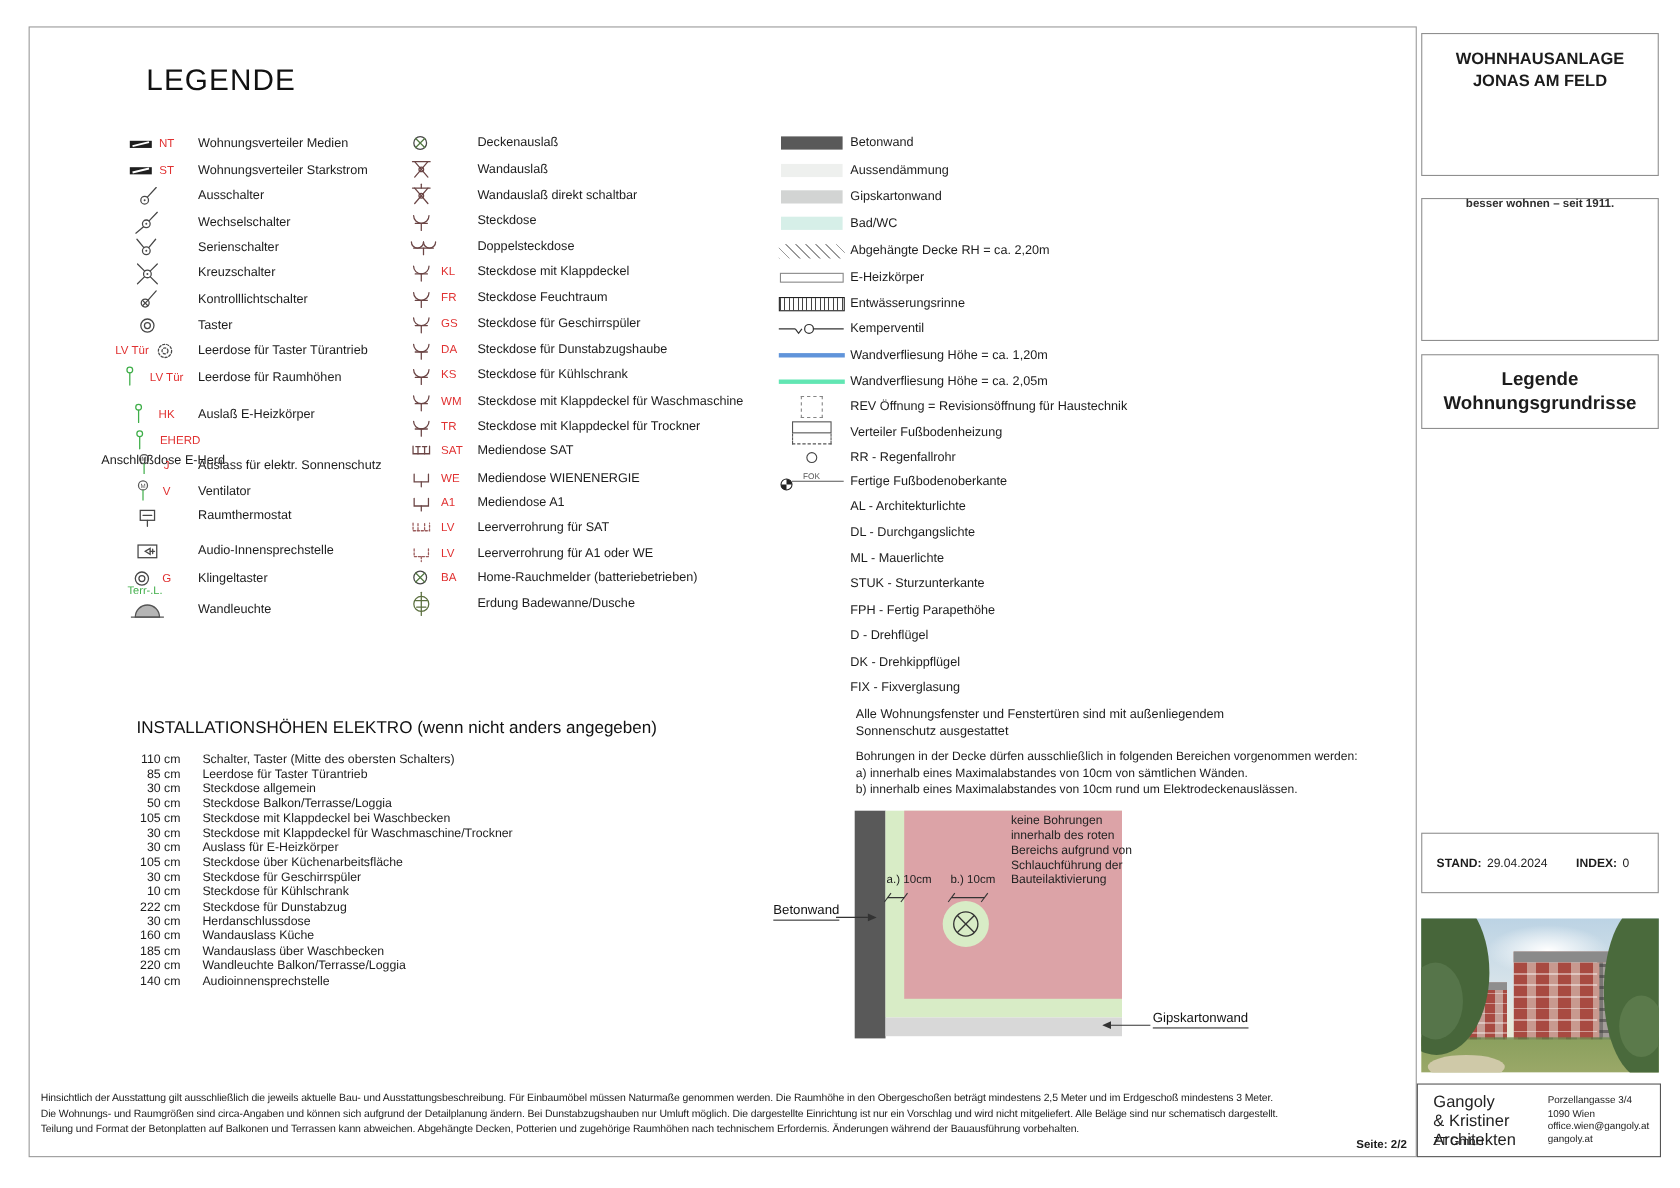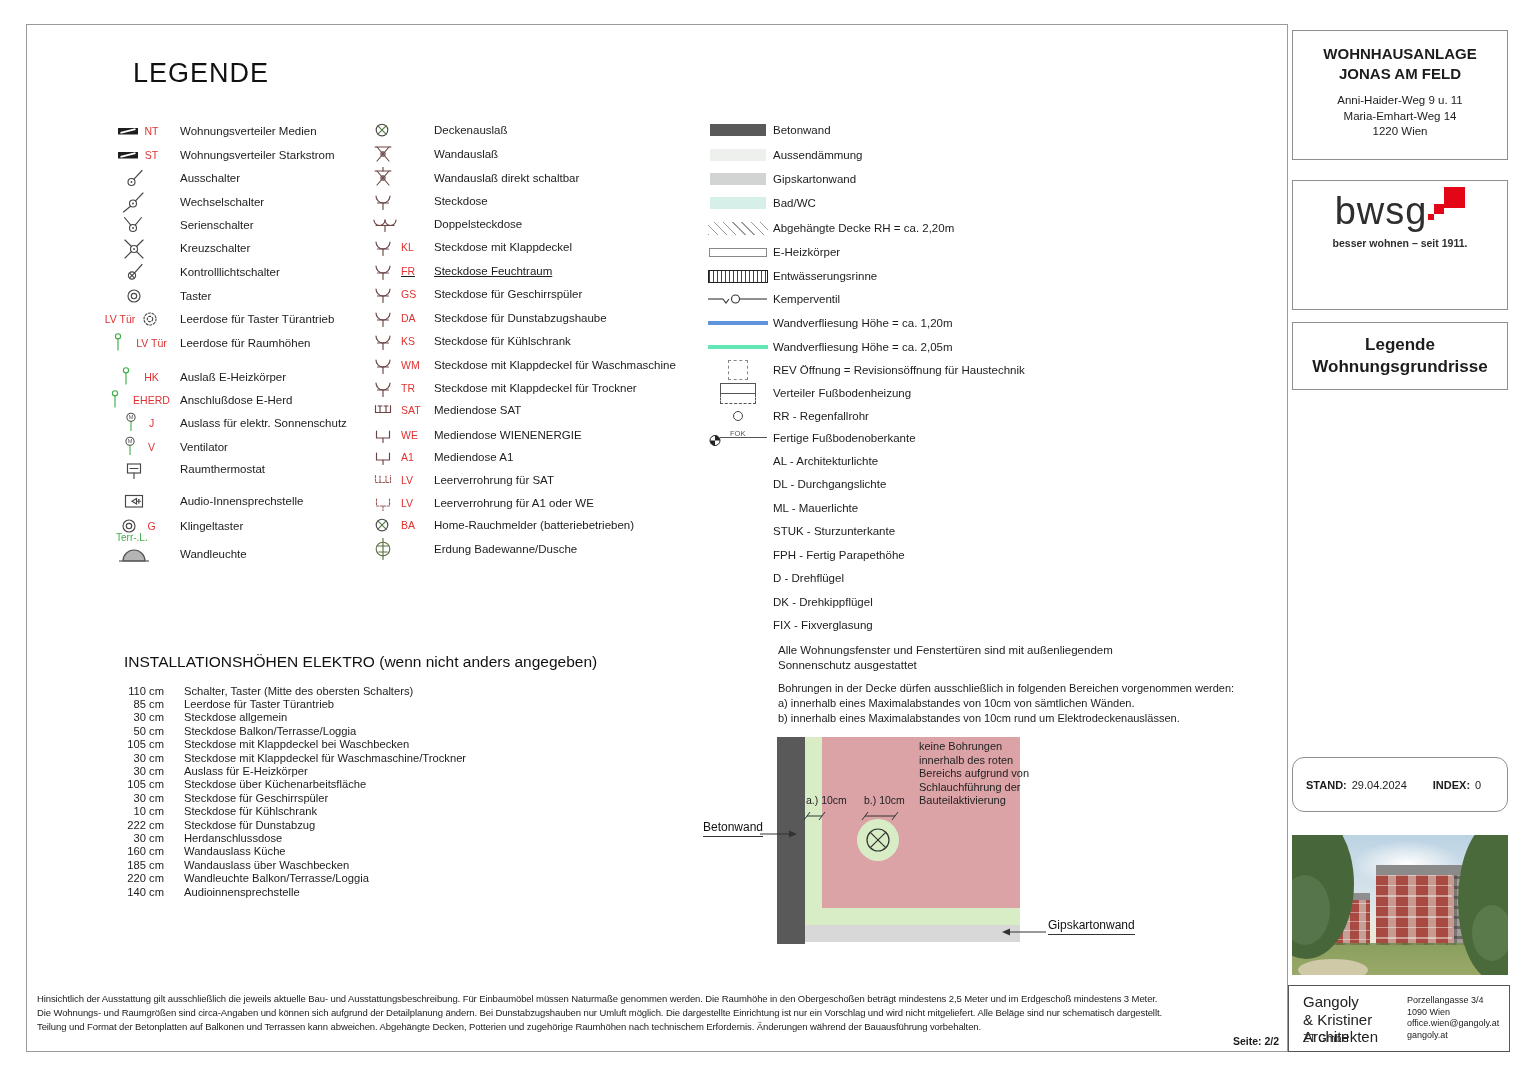--- a/index.html
+++ b/index.html
@@ -63,21 +63,21 @@
   #bwsg-logo-row{display:inline-flex;align-items:flex-start;margin-top:6px;height:52px;}
   #bwsg-word{font-size:38px;color:#2e2e2e;letter-spacing:1px;line-height:48px;}
   #bwsg-squares{position:relative;width:38px;height:46px;}
   #bwsg-squares .sq1{position:absolute;right:0;top:0;width:21px;height:21px;background:var(--bwsg-red,#e30617);}
   #bwsg-squares .sq2{position:absolute;right:21px;top:17px;width:10px;height:10px;background:var(--bwsg-red,#e30617);}
   #bwsg-squares .sq3{position:absolute;right:31px;top:27px;width:6px;height:6px;background:var(--bwsg-red,#e30617);}
   #bwsg-slogan{font-size:10.5px;font-weight:bold;color:#2e2e2e;margin-top:-2px;}
   #bwsg-lines{font-size:8.8px;line-height:10.8px;color:#333;margin-top:5px;}
   #legende-box{left:1292px;top:322px;width:216px;height:68px;text-align:center;}
   #legende-box .l{font-size:17px;font-weight:bold;line-height:22px;}
-  #stand-box{left:1292px;top:757px;width:216px;height:55px;display:flex;align-items:center;padding-left:13px;font-size:11px;border-radius:12px;}
+  #stand-box{left:1292px;top:757px;width:216px;height:55px;display:flex;align-items:center;padding-left:13px;font-size:11px;}
   #stand-box b{font-weight:bold;}
   #stand-box .v{margin-left:5px;}
   #stand-box .gap{width:26px;}
   
   #arch-box{left:1288px;top:985px;width:222px;height:67px;border:1px solid #555;box-sizing:border-box;}
   #arch-name{position:absolute;left:14px;top:7px;font-size:15px;line-height:17.5px;color:#222;}
   #arch-zt{position:absolute;left:14px;top:46px;font-size:10.5px;color:#222;}
   #arch-contact{position:absolute;left:118px;top:9px;font-size:9px;line-height:11.5px;color:#222;}
   
   .fline{position:absolute;left:37px;width:1240px;font-size:9.5px;color:#222;white-space:nowrap;letter-spacing:-0.1px;}
@@ -243,21 +243,21 @@
         <svg width="30" height="24" viewBox="0 0 30 24">
           <g stroke="#3fae49" stroke-width="1.15" fill="none" stroke-linecap="round">
             <circle cx="13" cy="5.3" r="2.6"></circle>
             <line x1="13" y1="7.9" x2="13" y2="19"></line>
           </g>
         </svg>
         <span class="tag">HK</span>
       </span>
       <span class="llabel">Auslaß E-Heizkörper</span>
     </div>
-    <div class="lrow" style="top: 389px;">
+    <div class="lrow" style="top: 389px; flex-direction: column;">
       <span class="icell">
         <svg width="30" height="24" viewBox="0 0 30 24">
           <g stroke="#3fae49" stroke-width="1.15" fill="none" stroke-linecap="round">
             <circle cx="13" cy="5.3" r="2.6"></circle>
             <line x1="13" y1="7.9" x2="13" y2="19"></line>
           </g>
         </svg>
         <span class="tag">EHERD</span>
       </span>
       <span class="llabel">Anschlußdose E-Herd</span>
@@ -407,21 +407,21 @@
           <g stroke="#6b4545" stroke-width="1.15" fill="none" stroke-linecap="round">
             <path d="M6,7 A7,7 0 0 0 20,7"></path>
             <line x1="7.5" y1="14" x2="18.5" y2="14"></line>
             <line x1="13" y1="14" x2="13" y2="20.5"></line>
           </g>
         </svg>
         <span class="tag">KL</span>
       </span>
       <span class="llabel">Steckdose mit Klappdeckel</span>
     </div>
-    <div class="lrow" style="top: 260px; text-decoration: underline;">
+    <div class="lrow" style="top: 260px;">
       <span class="icell">
         <svg width="30" height="24" viewBox="0 0 30 24">
           <g stroke="#6b4545" stroke-width="1.15" fill="none" stroke-linecap="round">
             <path d="M6,7 A7,7 0 0 0 20,7"></path>
             <line x1="7.5" y1="14" x2="18.5" y2="14"></line>
             <line x1="13" y1="14" x2="13" y2="20.5"></line>
           </g>
         </svg>
         <span class="tag">FR</span>
       </span>
@@ -840,34 +840,23 @@
 <div class="fline" style="top:993px;">Hinsichtlich der Ausstattung gilt ausschließlich die jeweils aktuelle Bau- und Ausstattungsbeschreibung. Für Einbaumöbel müssen Naturmaße genommen werden. Die Raumhöhe in den Obergeschoßen beträgt mindestens 2,5 Meter und im Erdgeschoß mindestens 3 Meter.</div>
 <div class="fline" style="top:1007px;">Die Wohnungs- und Raumgrößen sind circa-Angaben und können sich aufgrund der Detailplanung ändern. Bei Dunstabzugshauben nur Umluft möglich. Die dargestellte Einrichtung ist nur ein Vorschlag und wird nicht mitgeliefert. Alle Beläge sind nur schematisch dargestellt.</div>
 <div class="fline" style="top:1021px;">Teilung und Format der Betonplatten auf Balkonen und Terrassen kann abweichen. Abgehängte Decken, Potterien und zugehörige Raumhöhen nach technischem Erfordernis. Änderungen während der Bauausführung vorbehalten.</div>
 <div id="seite" class="abs">Seite: 2/2</div>
 
 <div id="project-box" class="abs rbox">
   <div style="margin-top:13px;">
     <div class="ptitle">WOHNHAUSANLAGE</div>
     <div class="ptitle">JONAS AM FELD</div>
   </div>
-  <div class="addr prelines">Anni-Haider-Weg 9 u. 11
-Maria-Emhart-Weg 14
-1220 Wien</div>
 </div>
 
 <div id="bwsg-box" class="abs rbox">
-  <div id="bwsg-logo-row">
-    <span id="bwsg-word">bwsg</span>
-    <span id="bwsg-squares">
-      <span class="sq1"></span>
-        <span class="sq2"></span>
-        <span class="sq3"></span>
-    </span>
-  </div>
   <div id="bwsg-slogan">besser wohnen – seit 1911.</div>
 </div>
 
 <div id="legende-box" class="abs rbox">
   <div style="margin-top:11px;">
     <div class="l">Legende</div>
     <div class="l">Wohnungsgrundrisse</div>
   </div>
 </div>
 

